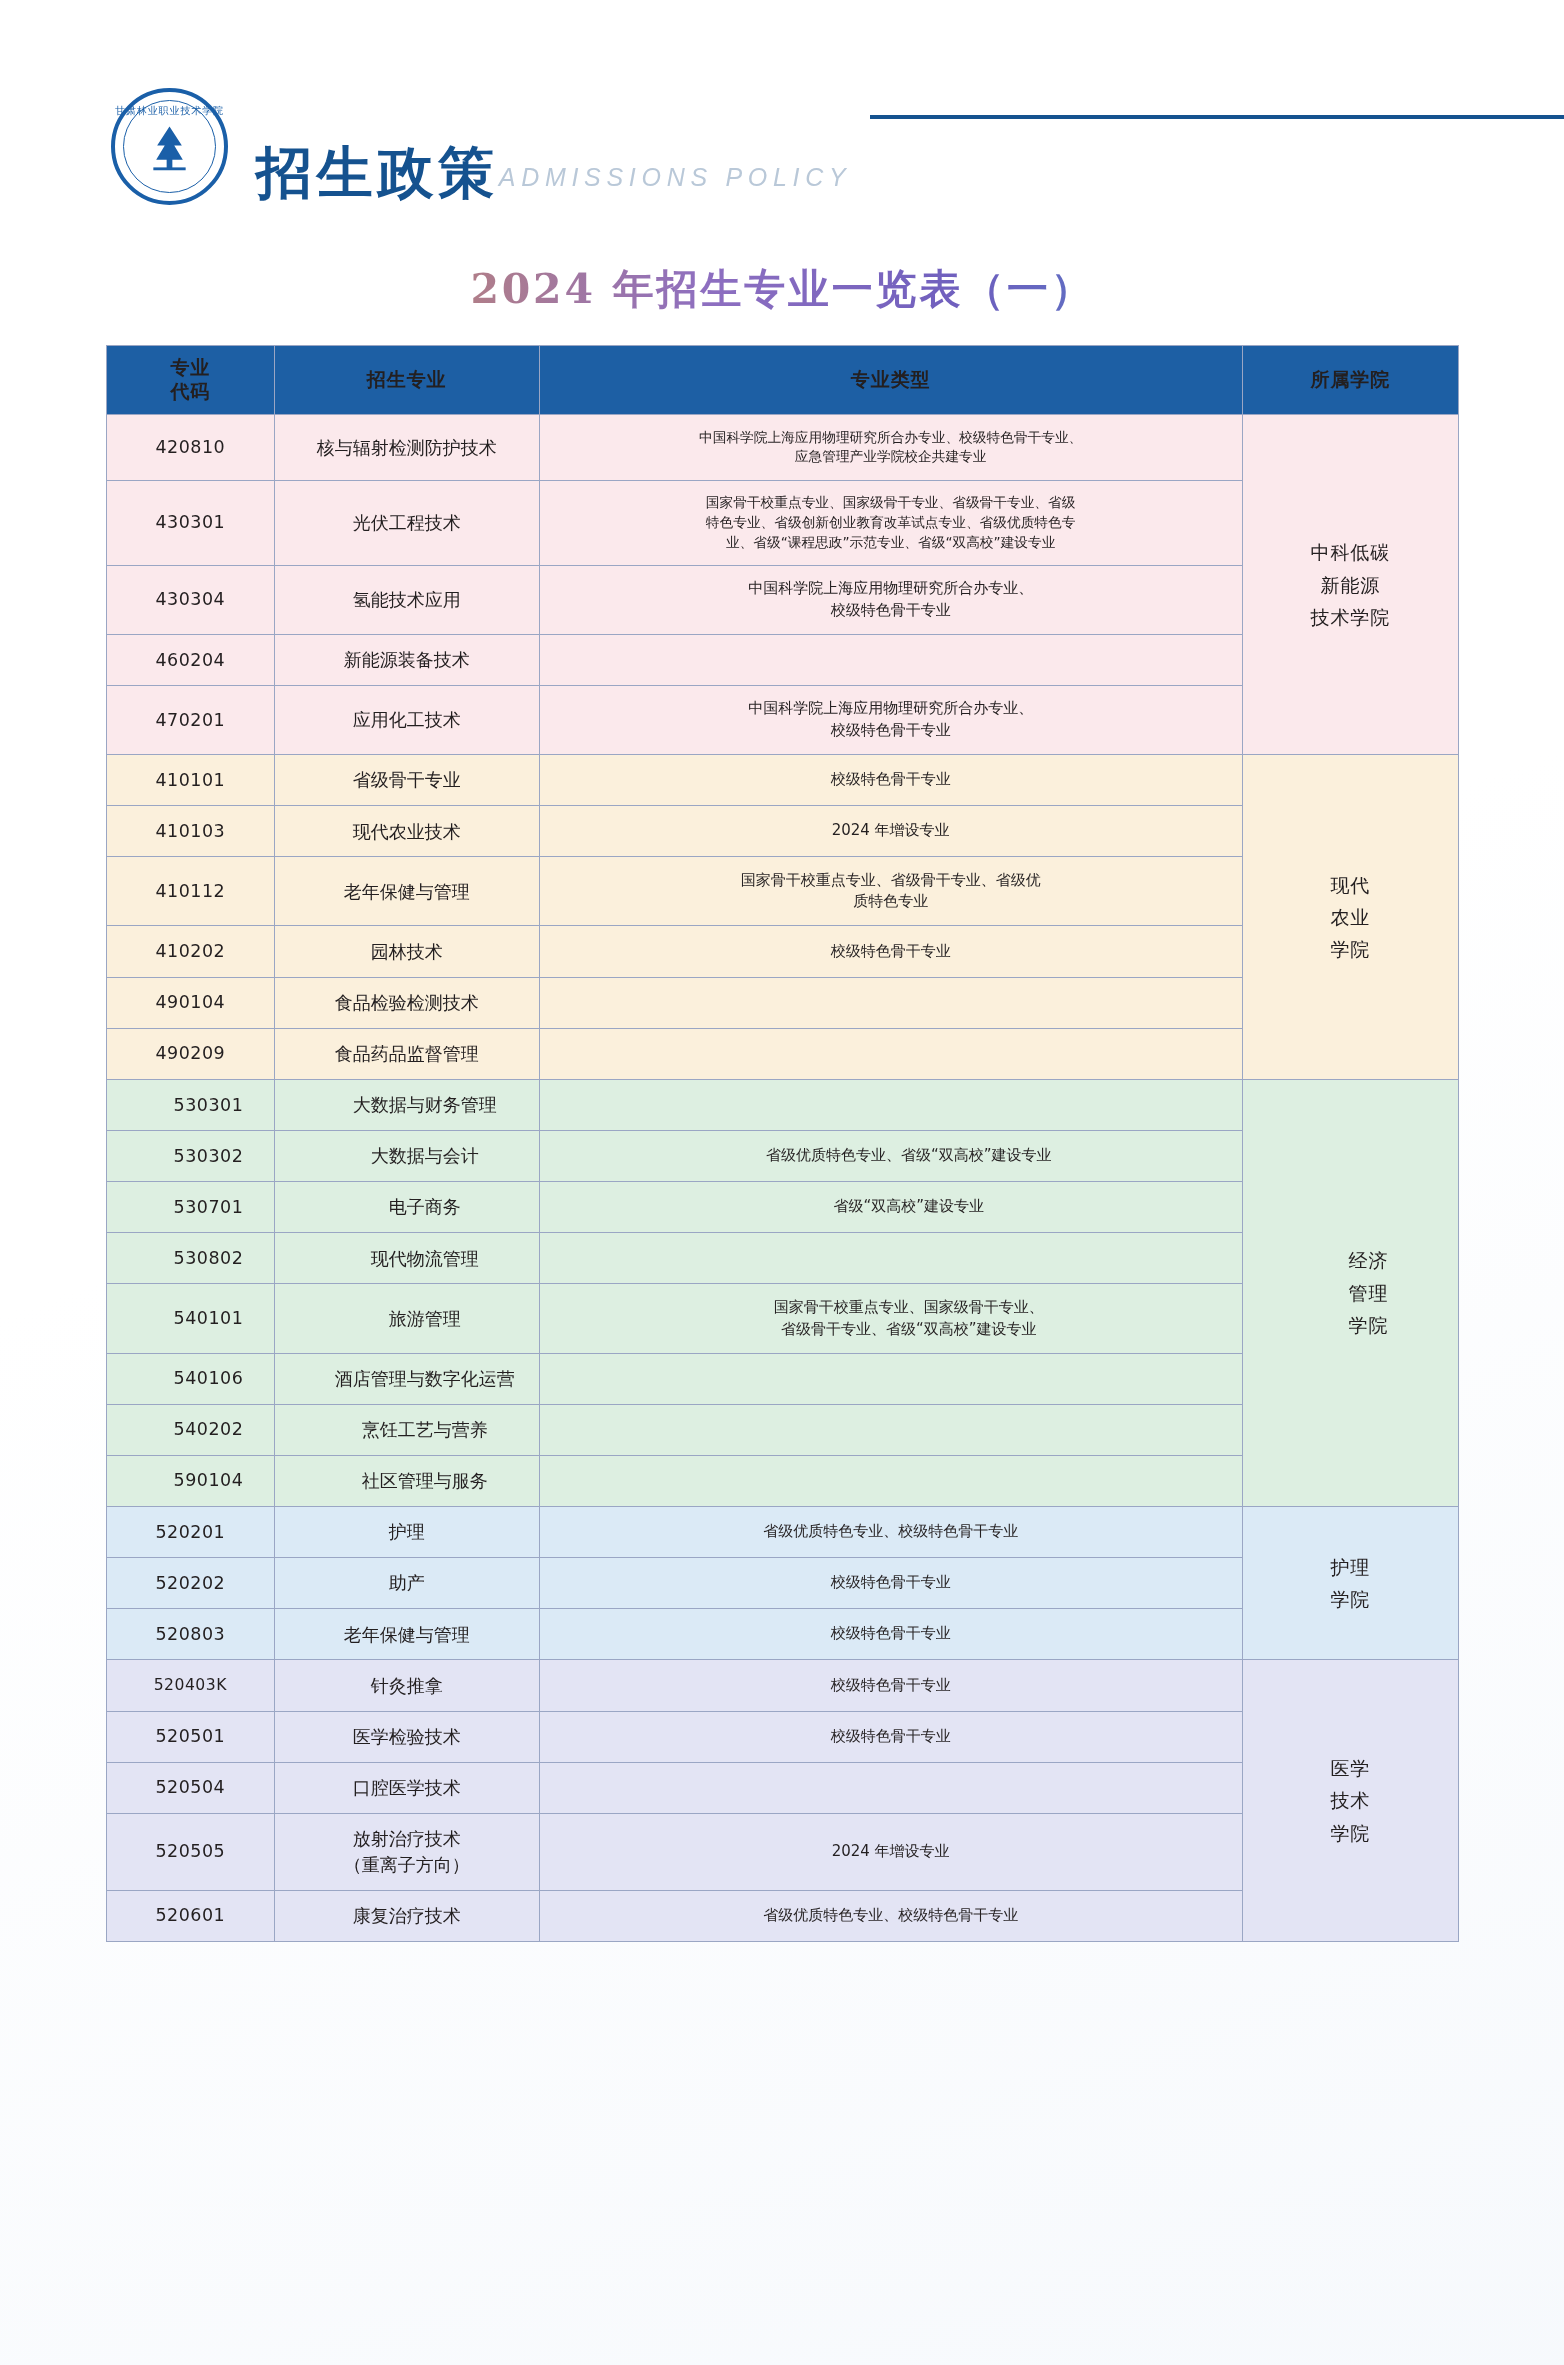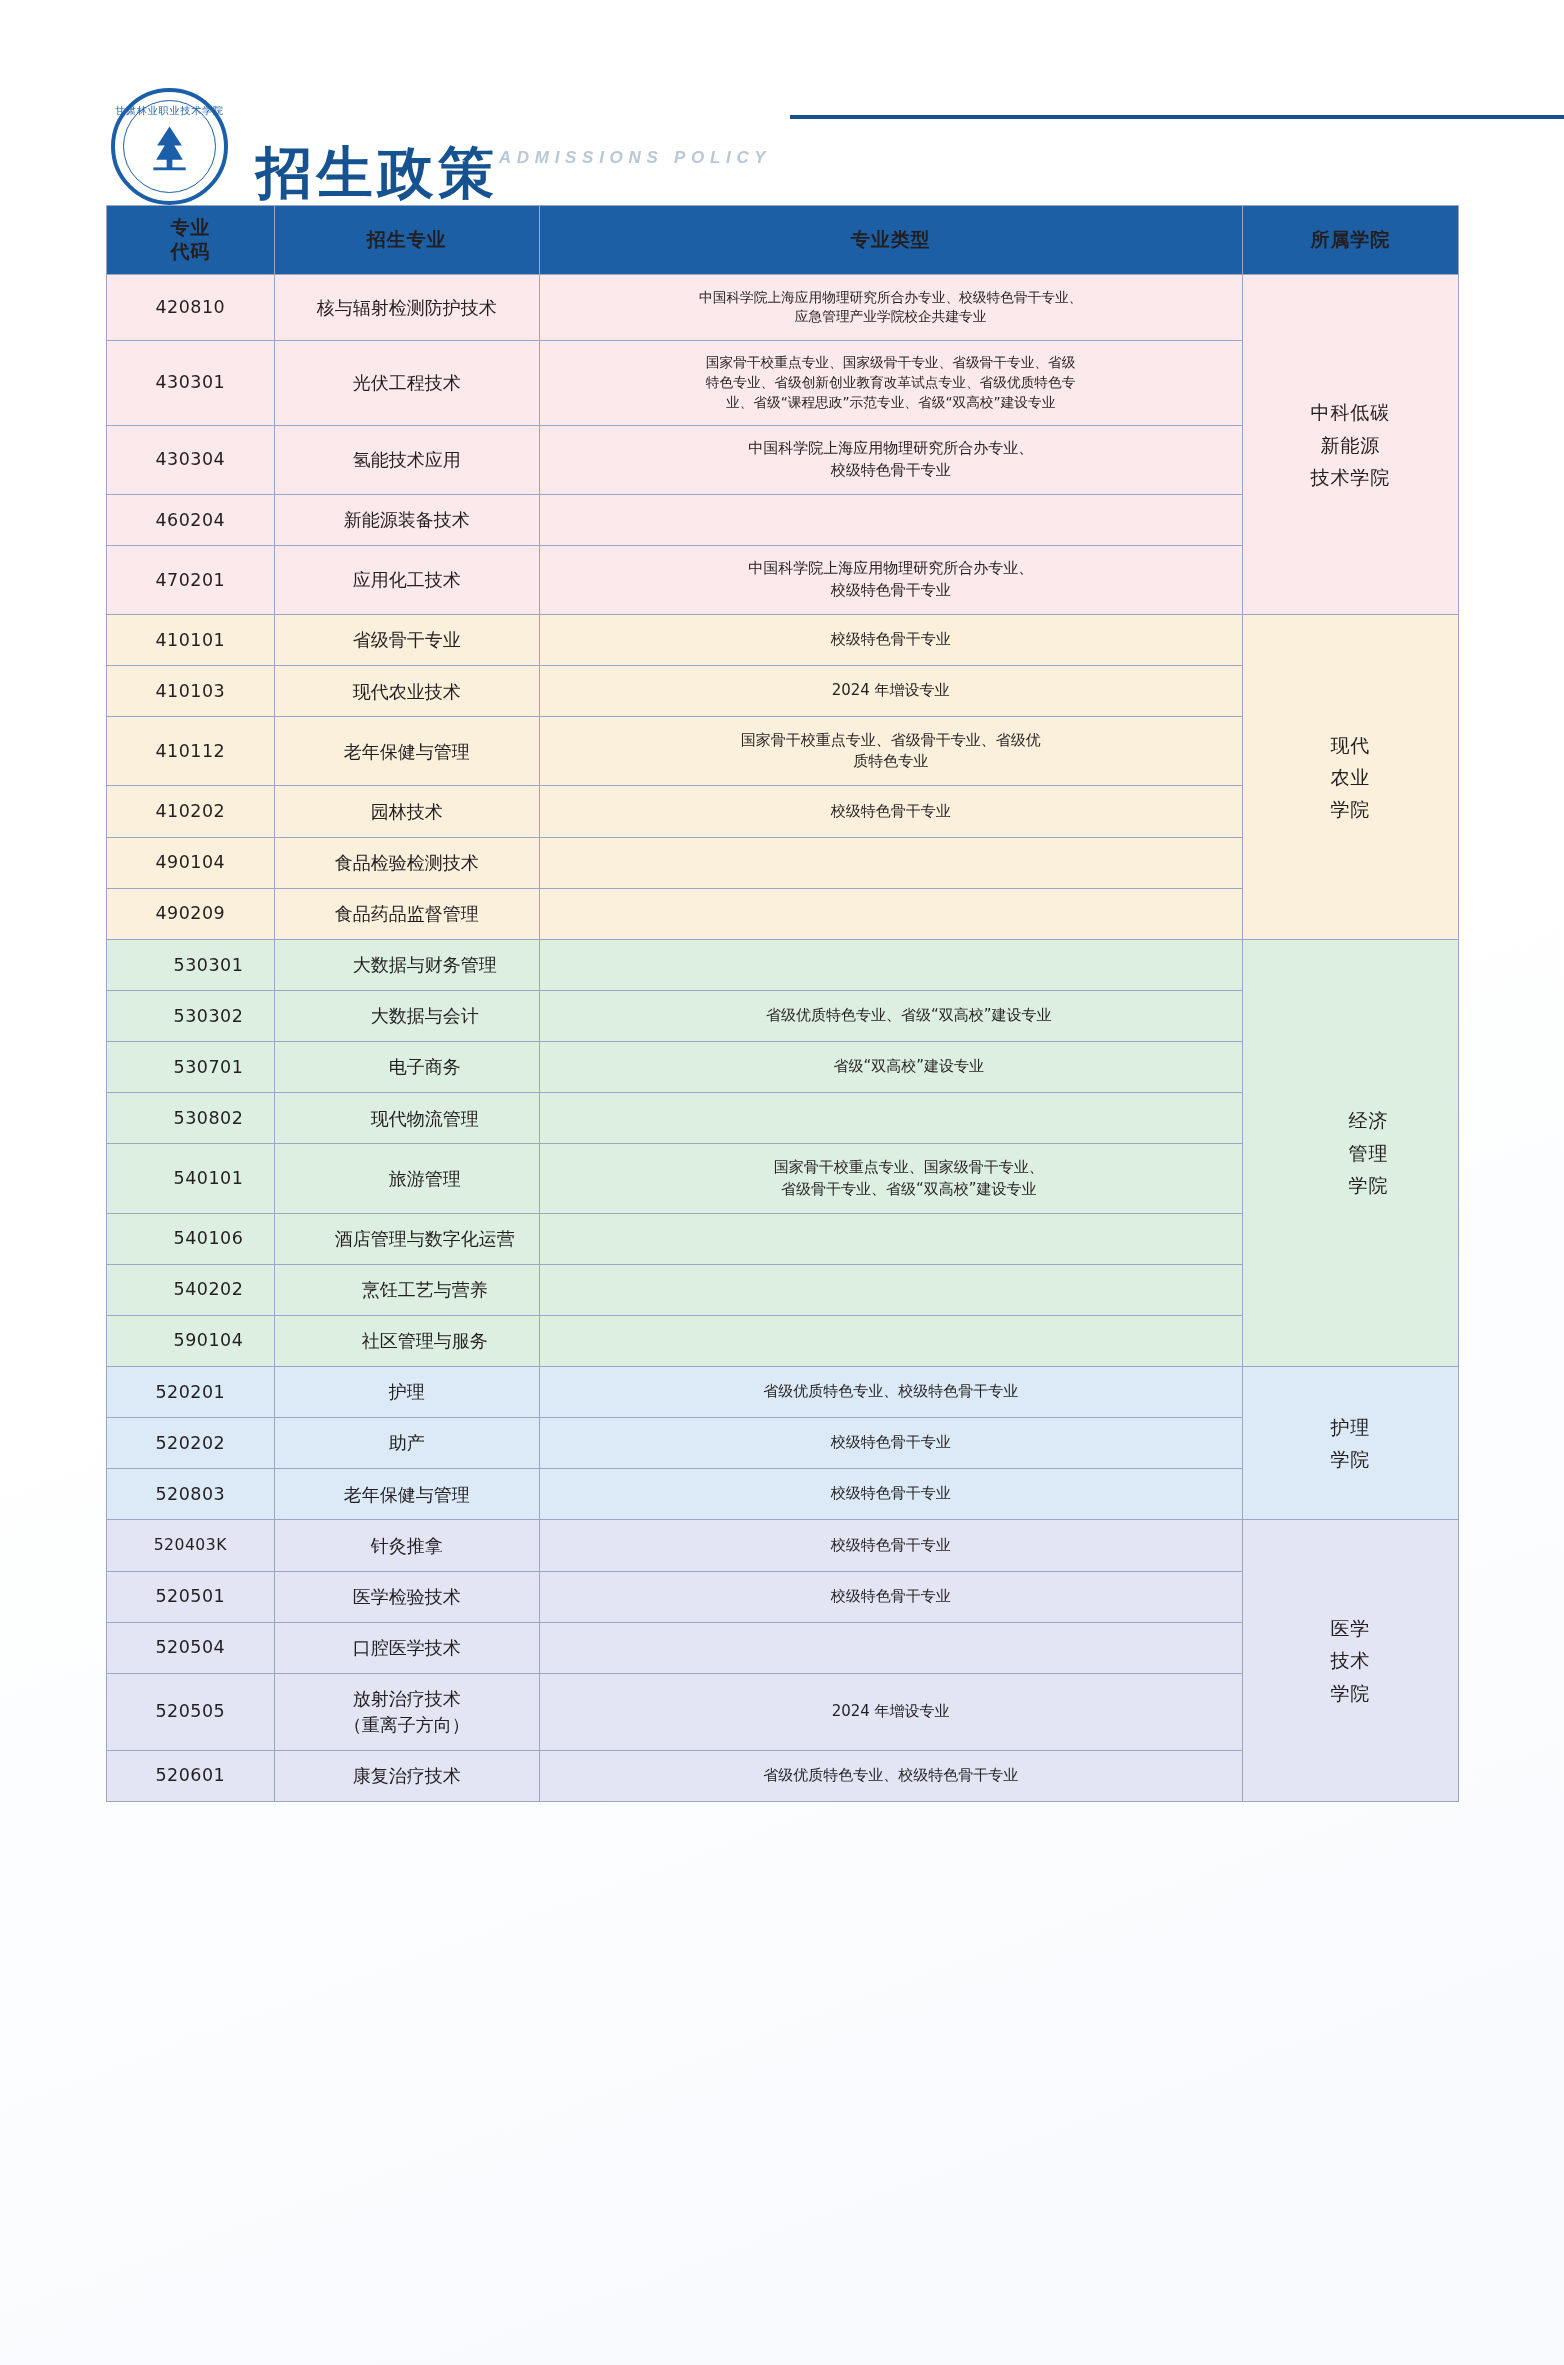--- a/index.html
+++ b/index.html
@@ -69,26 +69,26 @@
   }
   .title-cn {
     font-size: 56px;
     font-weight: bold;
     color: #15528f;
     letter-spacing: 4.7px;
     line-height: 1.12;
     font-family: "DejaVu Sans", sans-serif;
   }
   .title-en {
-    font-size: 17px;
-    font-weight: bold;
+    font-size: 25px;
+    font-weight: normal;
     font-style: italic;
     color: #b9c8d8;
     letter-spacing: 5.7px;
-    margin-top: 6px;
+    margin-top: 21px;
     font-family: "Liberation Sans", sans-serif;
   }
   .header-rule {
     flex: 1;
     height: 4.3px;
     background: #15528f;
     margin: 0 0 21px 19px;
     align-self: center;
     position: relative;
     top: -19px;
@@ -184,20 +184,21 @@
     </div>
 
     <div class="title-block">
       <div class="title-cn">招生政策</div>
       <div class="title-en">ADMISSIONS POLICY</div>
     </div>
 
     <div class="header-rule"></div>
   </div>
 
+  <div class="section-title">2024 年招生专业一览表（一）</div>
 
   <div class="table-wrap">
     <table class="majors">
       <colgroup>
         <col class="c1">
           <col class="c2">
           <col class="c3">
           <col class="c4">
       </colgroup>
       <thead>

